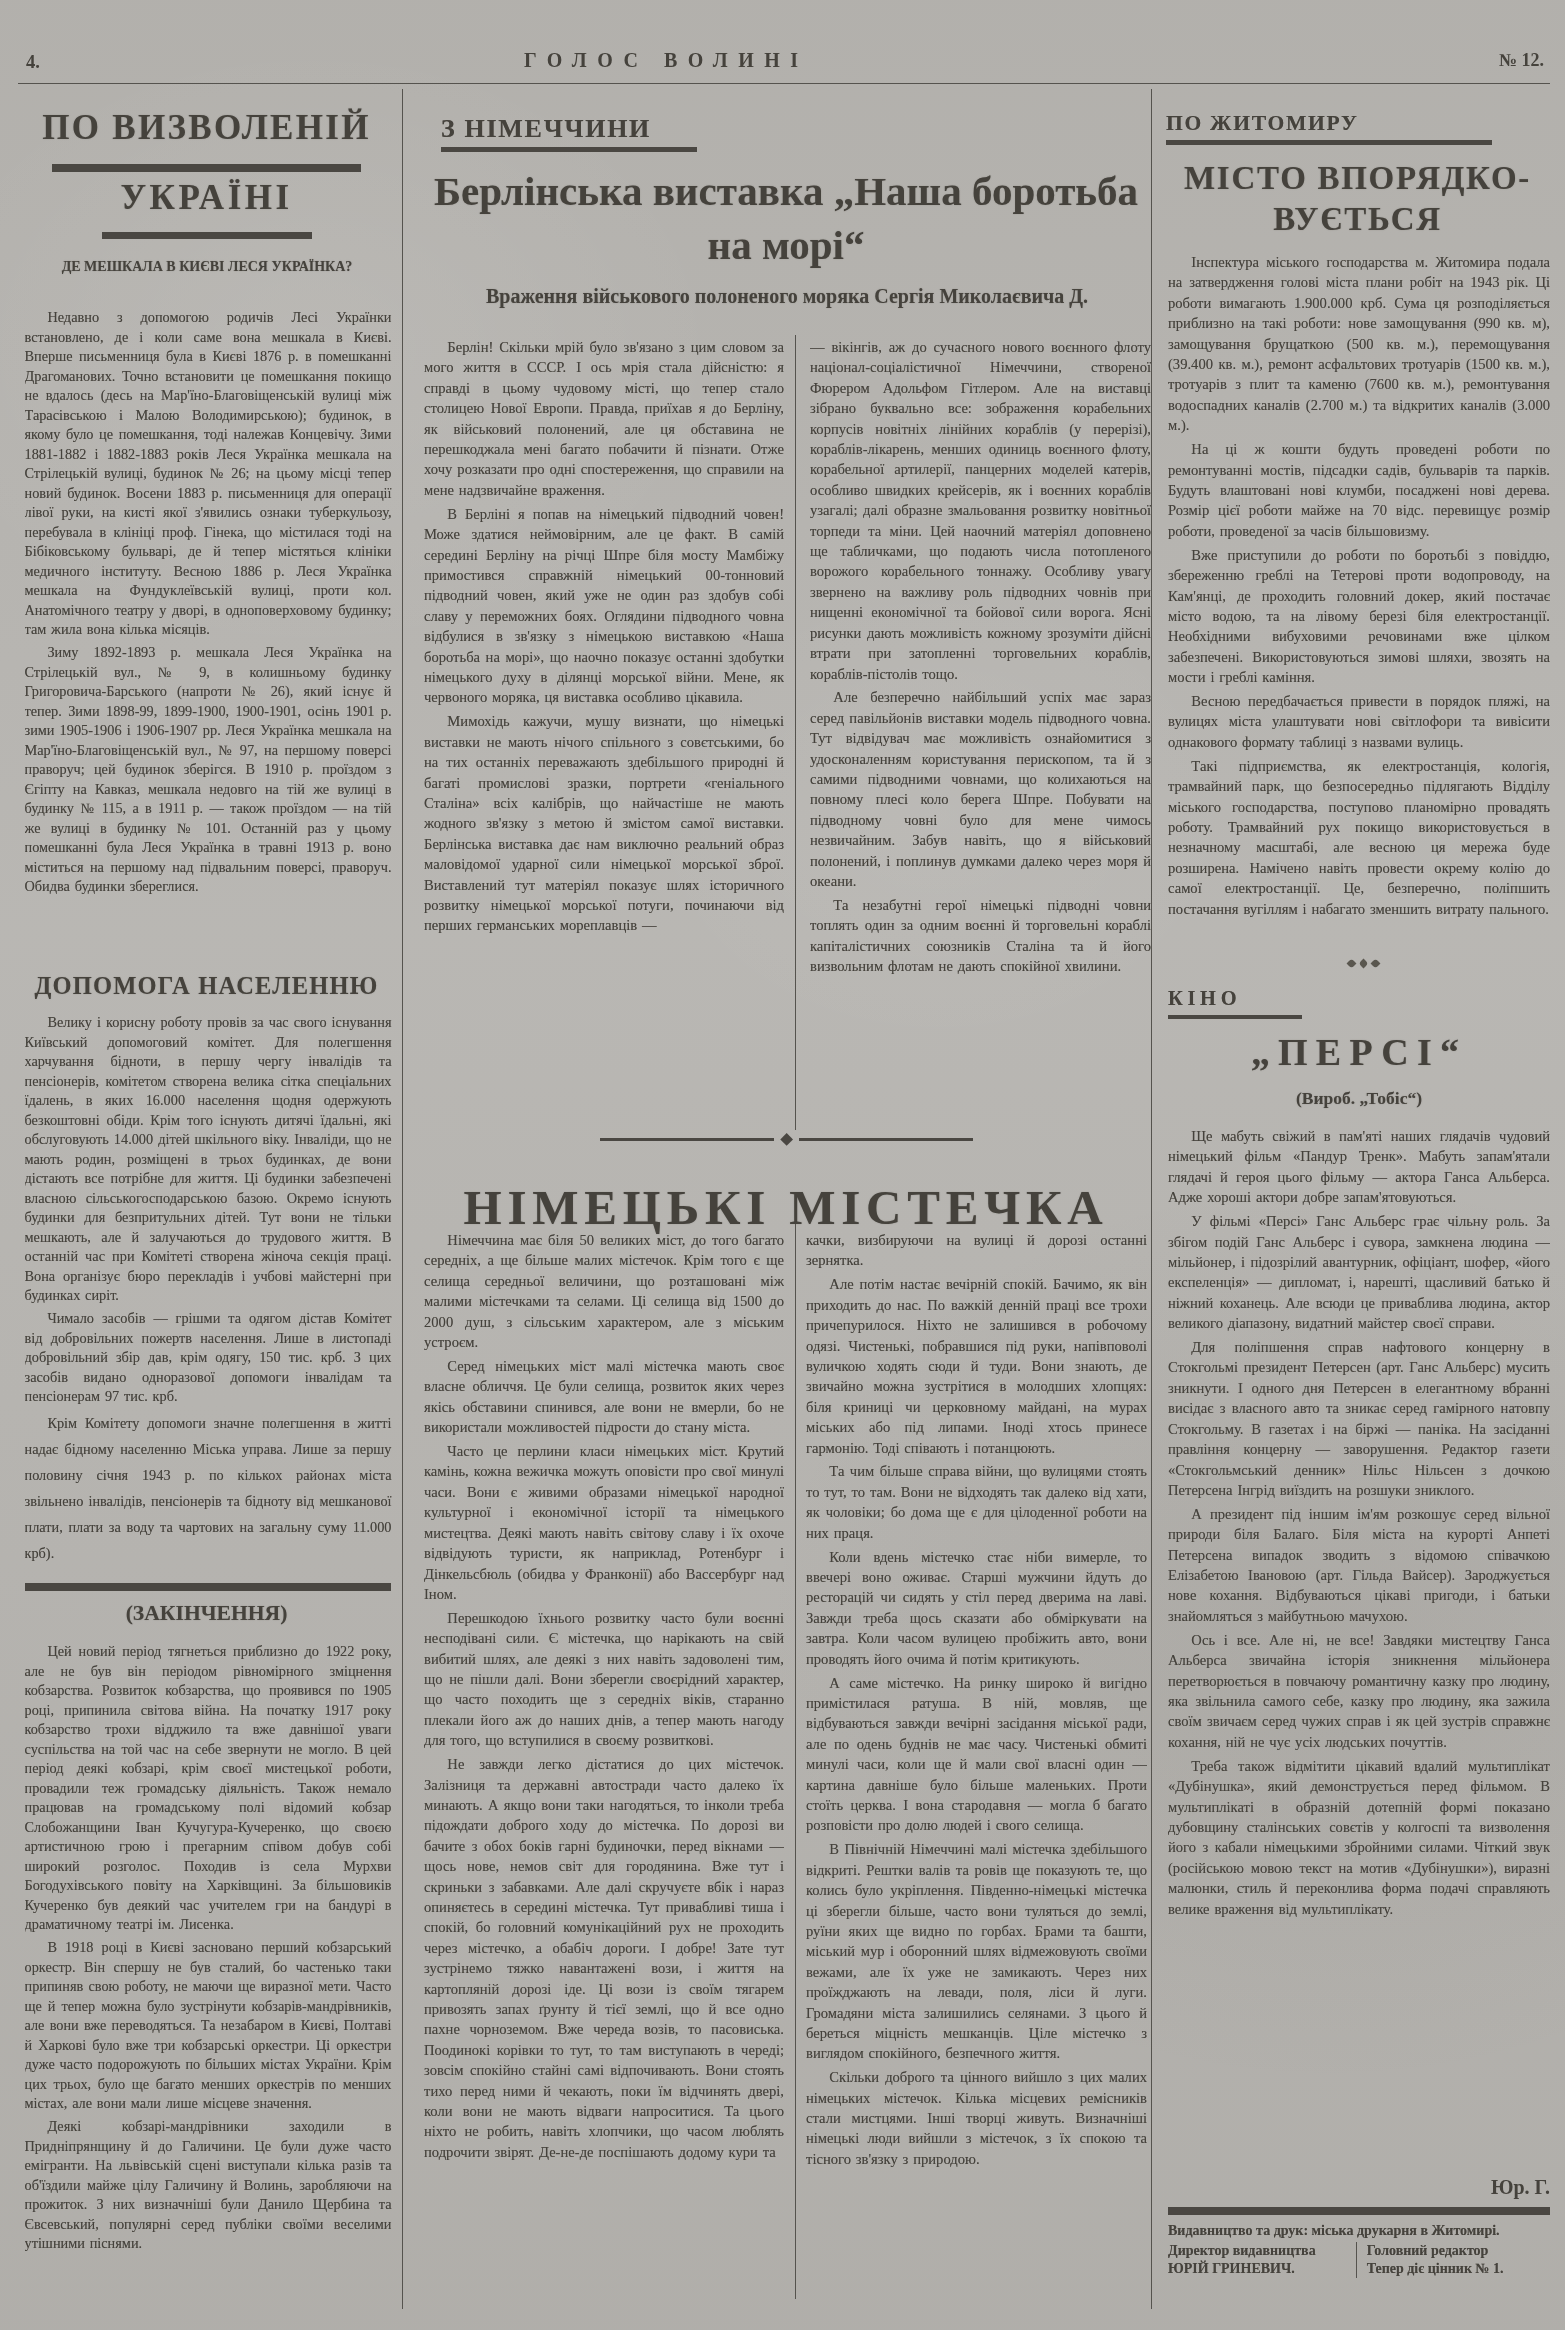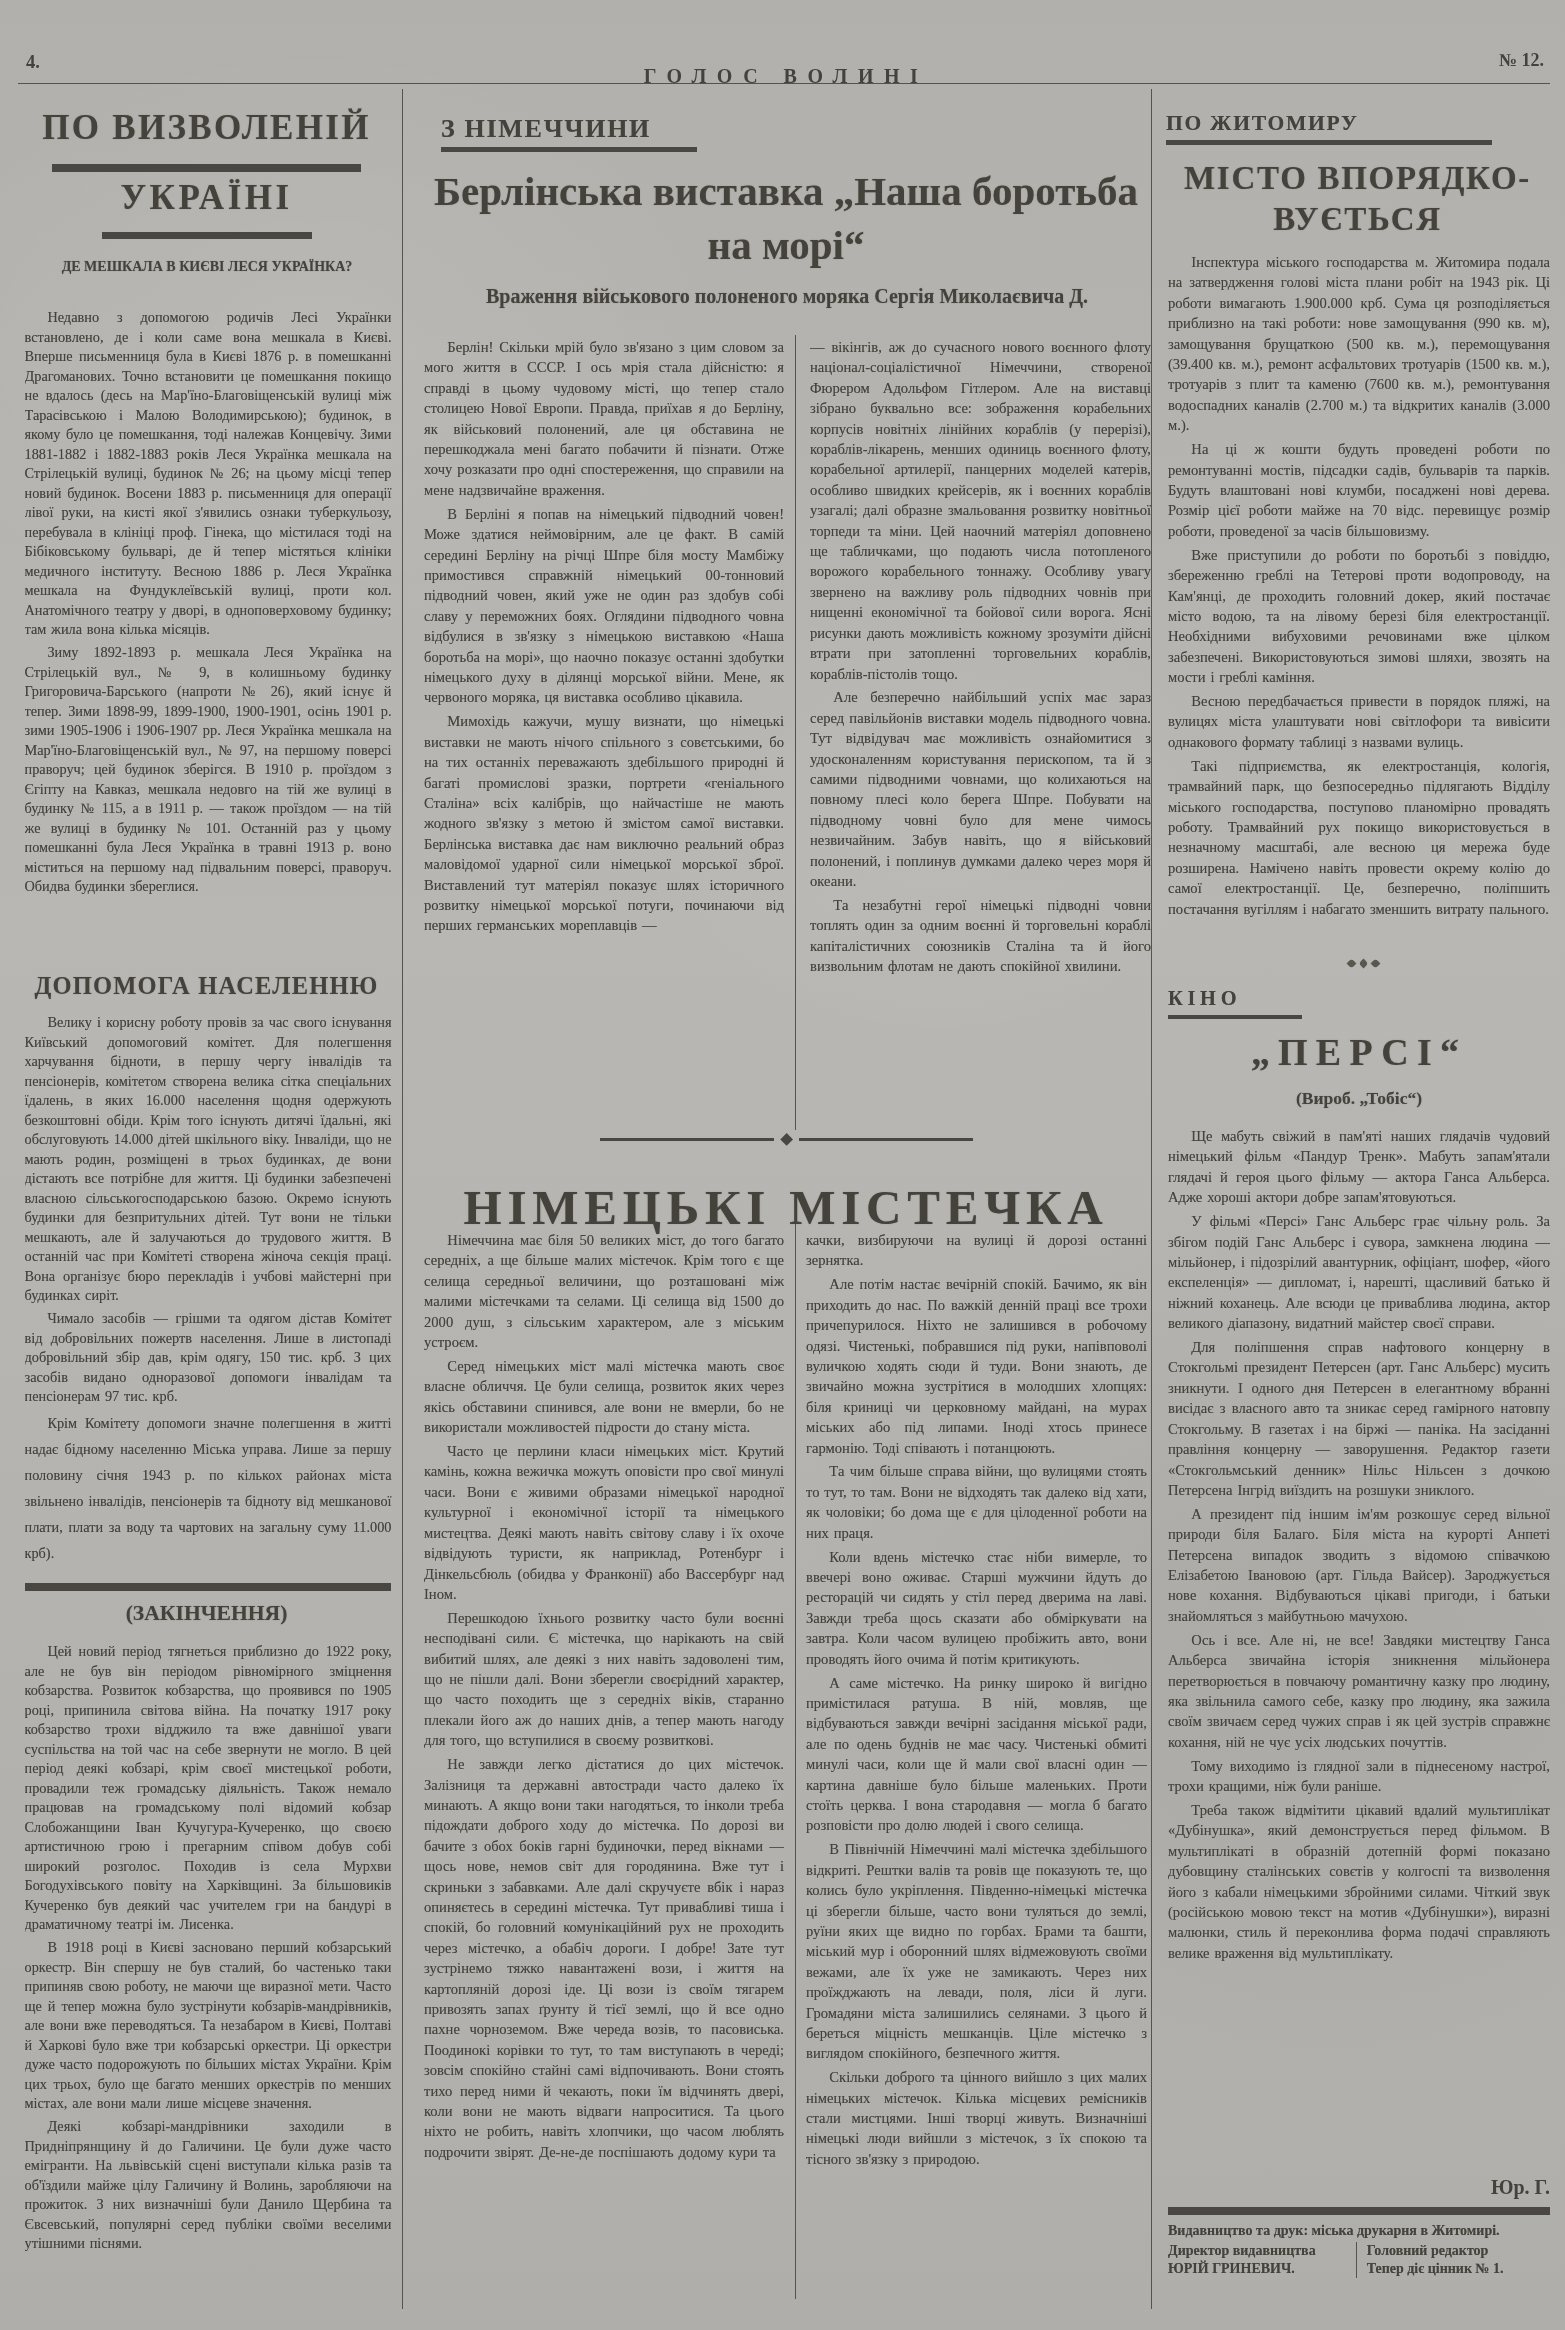--- a/index.html
+++ b/index.html
@@ -26,21 +26,21 @@
   .b{ 
     font-size:14.6px;line-height:20.4px;text-align:justify;margin:0 0 3.5px 0;
     text-indent:1.6em;
     text-shadow:0 0 0.6px rgba(64,60,54,.45);
     word-spacing:1.2px;
   }
   .b.noindent{text-indent:0;}
   .textbox{overflow:hidden;}
   .kicker{font-weight:bold;letter-spacing:1.7px;text-shadow:0 0 0.6px rgba(64,60,54,.5);}
   .headline{font-weight:bold;text-align:center;text-shadow:0 0 1.2px rgba(64,60,54,.35);}
-  .center{text-align:center;margin-top:16px;}
+  .center{text-align:left;}
   .right{text-align:right;}
   .orn-line{display:flex;align-items:center;justify-content:center;gap:8.2px;}
   .orn-line .seg{height:2.9px;background:#4a4742;flex:1;}
   .orn-diamond{width:9.3px;height:9.3px;background:#4a4742;transform:rotate(45deg);}
   .flower{display:flex;gap:4.7px;justify-content:center;}
   .flower span{width:7px;height:7px;background:#5a574f;border-radius:50% 0 50% 0;transform:rotate(45deg);display:block;}
   .imprint{font-size:14px;line-height:18px;font-weight:bold;text-shadow:0 0 0.6px rgba(64,60,54,.45);}
 </style>
 </head>
 <body>
@@ -149,21 +149,20 @@
 
 <div class="abs headline" style="left:1168px;top:1030px;width:382px;font-size:38px;letter-spacing:8.2px;">„ПЕРСІ“</div>
 <div class="abs headline" style="left:1168px;top:1088px;width:382px;font-size:17.5px;">(Вироб. „Тобіс“)</div>
 
 <div class="abs textbox" style="left:1168px;top:1126px;width:382px;height:1043px;">
   <p class="b">Ще мабуть свіжий в пам'яті наших глядачів чудовий німецький фільм «Пандур Тренк». Мабуть запам'ятали глядачі й героя цього фільму — актора Ганса Альберса. Адже хороші актори добре запам'ятовуються.</p>
   <p class="b">У фільмі «Персі» Ганс Альберс грає чільну роль. За збігом подій Ганс Альберс і сувора, замкнена людина — мільйонер, і підозрілий авантурник, офіціант, шофер, «його експеленція» — дипломат, і, нарешті, щасливий батько й ніжний коханець. Але всюди це приваблива людина, актор великого діапазону, видатний майстер своєї справи.</p>
   <p class="b">Для поліпшення справ нафтового концерну в Стокгольмі президент Петерсен (арт. Ганс Альберс) мусить зникнути. І одного дня Петерсен в елегантному вбранні висідає з власного авто та зникає серед гамірного натовпу Стокгольму. В газетах і на біржі — паніка. На засіданні правління концерну — заворушення. Редактор газети «Стокгольмський денник» Нільс Нільсен з дочкою Петерсена Інгрід виїздить на розшуки зниклого.</p>
   <p class="b">А президент під іншим ім'ям розкошує серед вільної природи біля Балаго. Біля міста на курорті Анпеті Петерсена випадок зводить з відомою співачкою Елізабетою Івановою (арт. Гільда Вайсер). Зароджується нове кохання. Відбуваються цікаві пригоди, і батьки знайомляться з майбутньою мачухою.</p>
   <p class="b">Ось і все. Але ні, не все! Завдяки мистецтву Ганса Альберса звичайна історія зникнення мільйонера перетворюється в повчаючу романтичну казку про людину, яка звільнила самого себе, казку про людину, яка зажила своїм звичаєм серед чужих справ і як цей зустрів справжнє кохання, ній не чує усіх людських почуттів.</p>
-  <p class="b">Тому виходимо із глядної зали в піднесеному настрої, трохи кращими, ніж були раніше.</p>
   <p class="b">Треба також відмітити цікавий вдалий мультиплікат «Дубінушка», який демонструється перед фільмом. В мультиплікаті в образній дотепній формі показано дубовщину сталінських совєтів у колгоспі та визволення його з кабали німецькими збройними силами. Чіткий звук (російською мовою текст на мотив «Дубінушки»), виразні малюнки, стиль й переконлива форма подачі справляють велике враження від мультиплікату.</p>
 </div>
 
 <div class="abs right ink" style="left:1340px;top:2176px;width:210px;font-size:20px;font-weight:bold;">Юр. Г.</div>
 
 <div class="abs bar" style="left:1168px;top:2207px;width:382px;height:8.2px;"></div>
 <div class="abs imprint" style="left:1168px;top:2222px;width:382px;">Видавництво та друк: міська друкарня в Житомирі.</div>
 <div class="abs" style="left:1168px;top:2242px;width:382px;display:flex;">
   <div style="flex:1;border-right:1.2px solid #55534e;padding-right:5px;">
     <div class="imprint">Директор видавництва</div>

